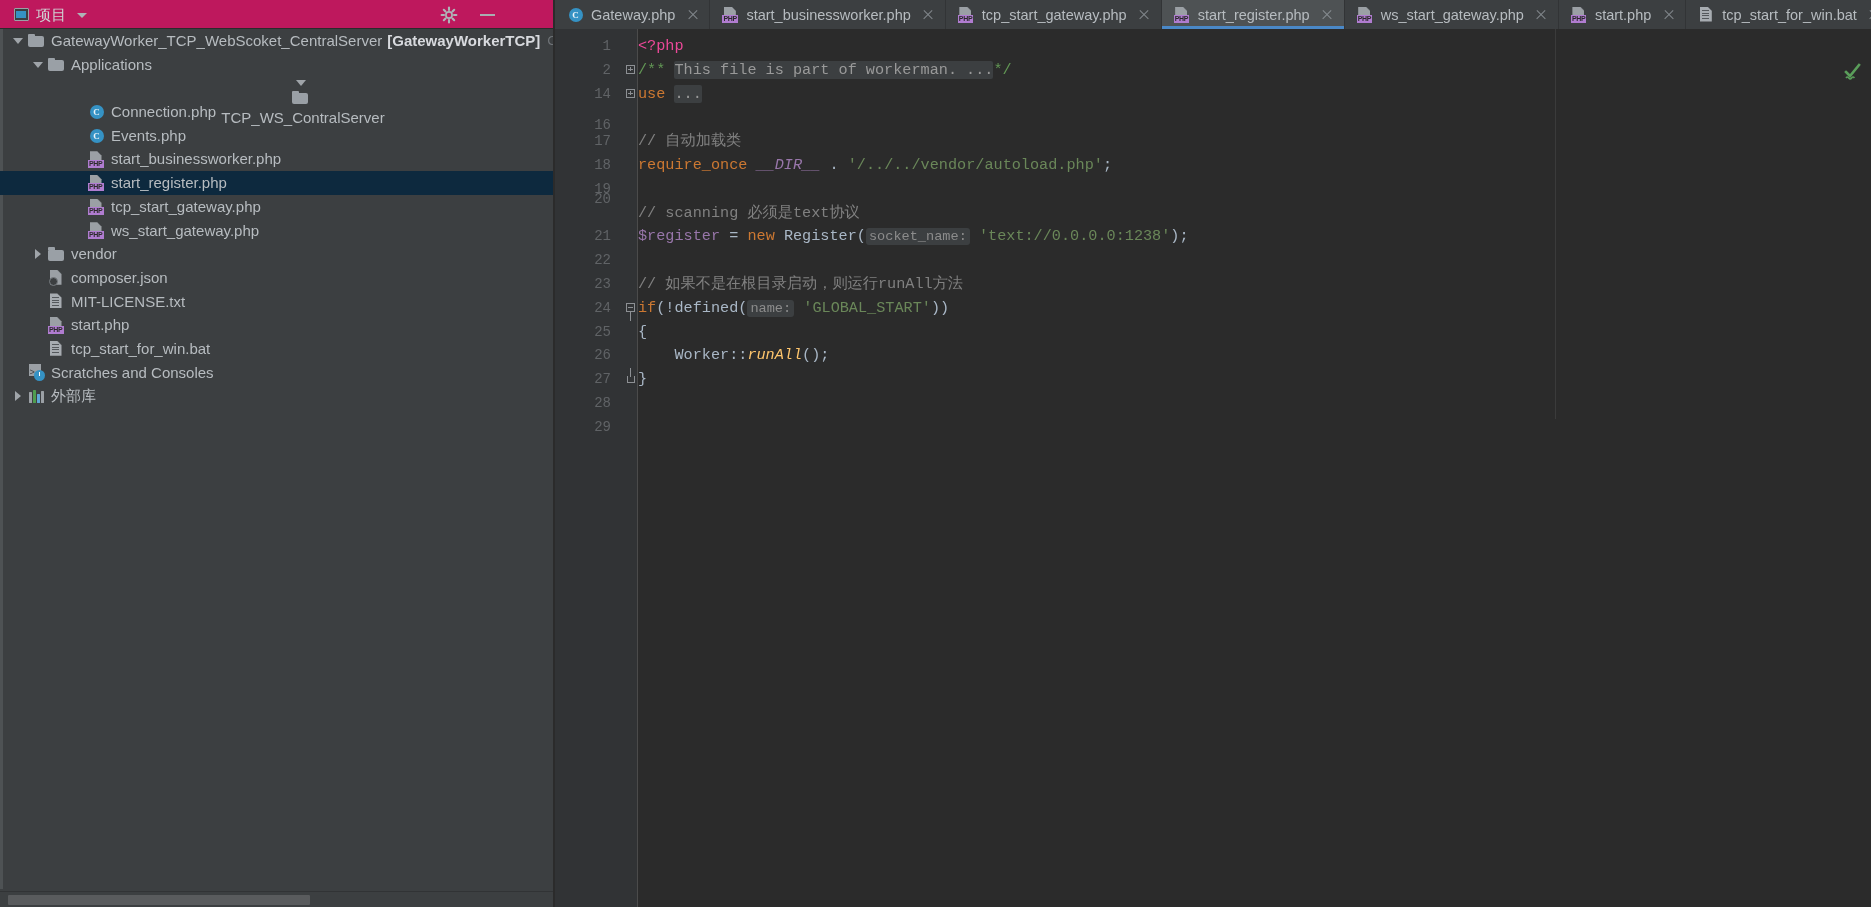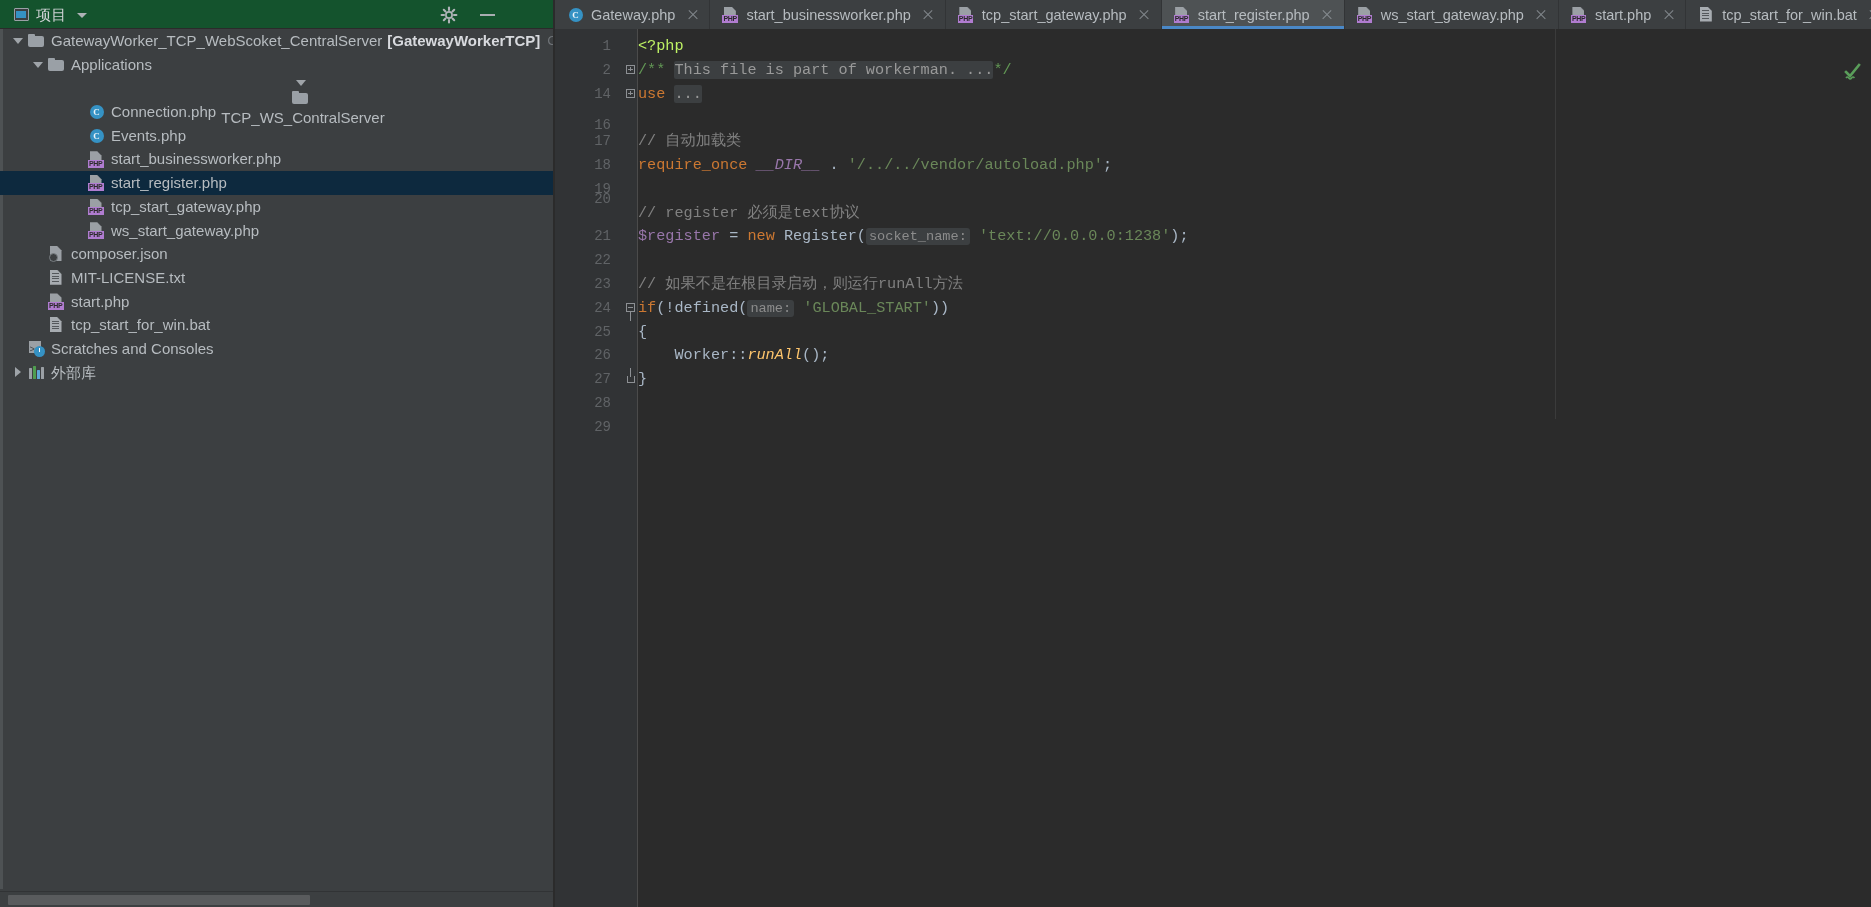--- a/index.html
+++ b/index.html
@@ -21,21 +21,21 @@
   #project-panel {
     position: absolute;
     left: 0; top: 0;
     width: 554px; height: 907px;
     background: #3c3f41;
     box-sizing: border-box;
   }
   #project-toolbar {
     position: absolute; left: 0; top: 0;
     width: 554px; height: 29px;
-    background: #14532d;
+    background: #be185d;
     border-bottom: 1px solid #2b2b2b;
     box-sizing: border-box;
   }
   #project-label-wrap {
     position: absolute; left: 14px; top: 4px;
     display: flex; align-items: center; gap: 7px;
     height: 21px;
   }
   .proj-icon {
     width: 15px; height: 13px;
@@ -314,21 +314,21 @@
   }
   .foldmark.fold-end .cap {
     position: absolute; left: 0.5px; top: 8px; width: 8px; height: 7px;
     border: 1px solid #8d9094; border-top: none; box-sizing: border-box;
   }
   .foldmark.fold-end .vline2 {
     position: absolute; left: 4px; top: 0px; width: 1px; height: 9px; background: #8d9094;
   }
 
   
-  .t-tag      { color: #bef264; }
+  .t-tag      { color: #ec4899; }
   .t-comment  { color: #629755; }
   .t-linecom  { color: #808080; }
   .t-kw       { color: #cc7832; }
   .t-const    { color: #9876aa; font-style: italic; }
   .t-var      { color: #9876aa; }
   .t-str      { color: #6a8759; }
   .t-plain    { color: #a9b7c6; }
   .t-method   { color: #ffc66d; font-style: italic; }
   .t-fold {
     background: #3c3f41; color: #999999;
@@ -463,20 +463,25 @@
           </span>
           <span class="lbl">tcp_start_gateway.php</span>
         </div>
         <div class="tree-row" style="padding-left: 72px;">
           <span class="twisty"></span>
           <span class="ic ic-file">
             <span class="page"></span>
             <span class="badge badge-php">PHP</span>
           </span>
           <span class="lbl">ws_start_gateway.php</span>
+        </div>
+        <div class="tree-row" style="padding-left: 32px;">
+          <span class="twisty closed"></span>
+          <span class="ic ic-folder"></span>
+          <span class="lbl">vendor</span>
         </div>
         <div class="tree-row" style="padding-left: 32px;">
           <span class="twisty"></span>
           <span class="ic ic-file ic-json">
             <span class="page"></span>
             <span class="jbadge"></span>
           </span>
           <span class="lbl">composer.json</span>
         </div>
         <div class="tree-row" style="padding-left: 32px;">
@@ -640,21 +645,21 @@
       </div>
     <div id="code-area">
       <div id="wrap-guide"></div>
     <div class="code-line" style="top: 6px;"><span class="t-tag">&lt;?php</span></div>
         <div class="code-line" style="top: 29.8px;"><span class="t-comment">/** </span><span class="t-fold">This file is part of workerman. ...</span><span class="t-comment">*/</span></div>
         <div class="code-line" style="top: 53.6px;"><span class="t-kw">use</span> <span class="t-fold">...</span></div>
         <div class="code-line" style="top: 77.4px;"></div>
         <div class="code-line" style="top: 101.2px;"><span class="t-linecom">// 自动加载类</span></div>
         <div class="code-line" style="top: 125px;"><span class="t-kw">require_once</span> <span class="t-const">__DIR__</span> <span class="t-plain">.</span> <span class="t-str">'/../../vendor/autoload.php'</span><span class="t-plain">;</span></div>
         <div class="code-line" style="top: 148.8px;"></div>
-        <div class="code-line" style="top: 172.6px;"><span class="t-linecom">// register 必须是text协议</span></div>
+        <div class="code-line" style="top: 172.6px;"><span class="t-linecom">// scanning 必须是text协议</span></div>
         <div class="code-line" style="top: 196.4px;"><span class="t-var">$register</span> <span class="t-plain">=</span> <span class="t-kw">new</span> <span class="t-plain">Register(</span><span class="t-hint">socket_name:</span> <span class="t-str">'text://0.0.0.0:1238'</span><span class="t-plain">);</span></div>
         <div class="code-line" style="top: 220.2px;"></div>
         <div class="code-line" style="top: 244px;"><span class="t-linecom">// 如果不是在根目录启动，则运行runAll方法</span></div>
         <div class="code-line" style="top: 267.8px;"><span class="t-kw">if</span><span class="t-plain">(!defined(</span><span class="t-hint">name:</span> <span class="t-str">'GLOBAL_START'</span><span class="t-plain">))</span></div>
         <div class="code-line" style="top: 291.6px;"><span class="t-plain">{</span></div>
         <div class="code-line" style="top: 315.4px;"><span class="t-plain">    Worker::</span><span class="t-method">runAll</span><span class="t-plain">();</span></div>
         <div class="code-line" style="top: 339.2px;"><span class="t-plain">}</span></div>
         <div class="code-line" style="top: 363px;"></div>
         <div class="code-line" style="top: 386.8px;"></div>
       </div>

